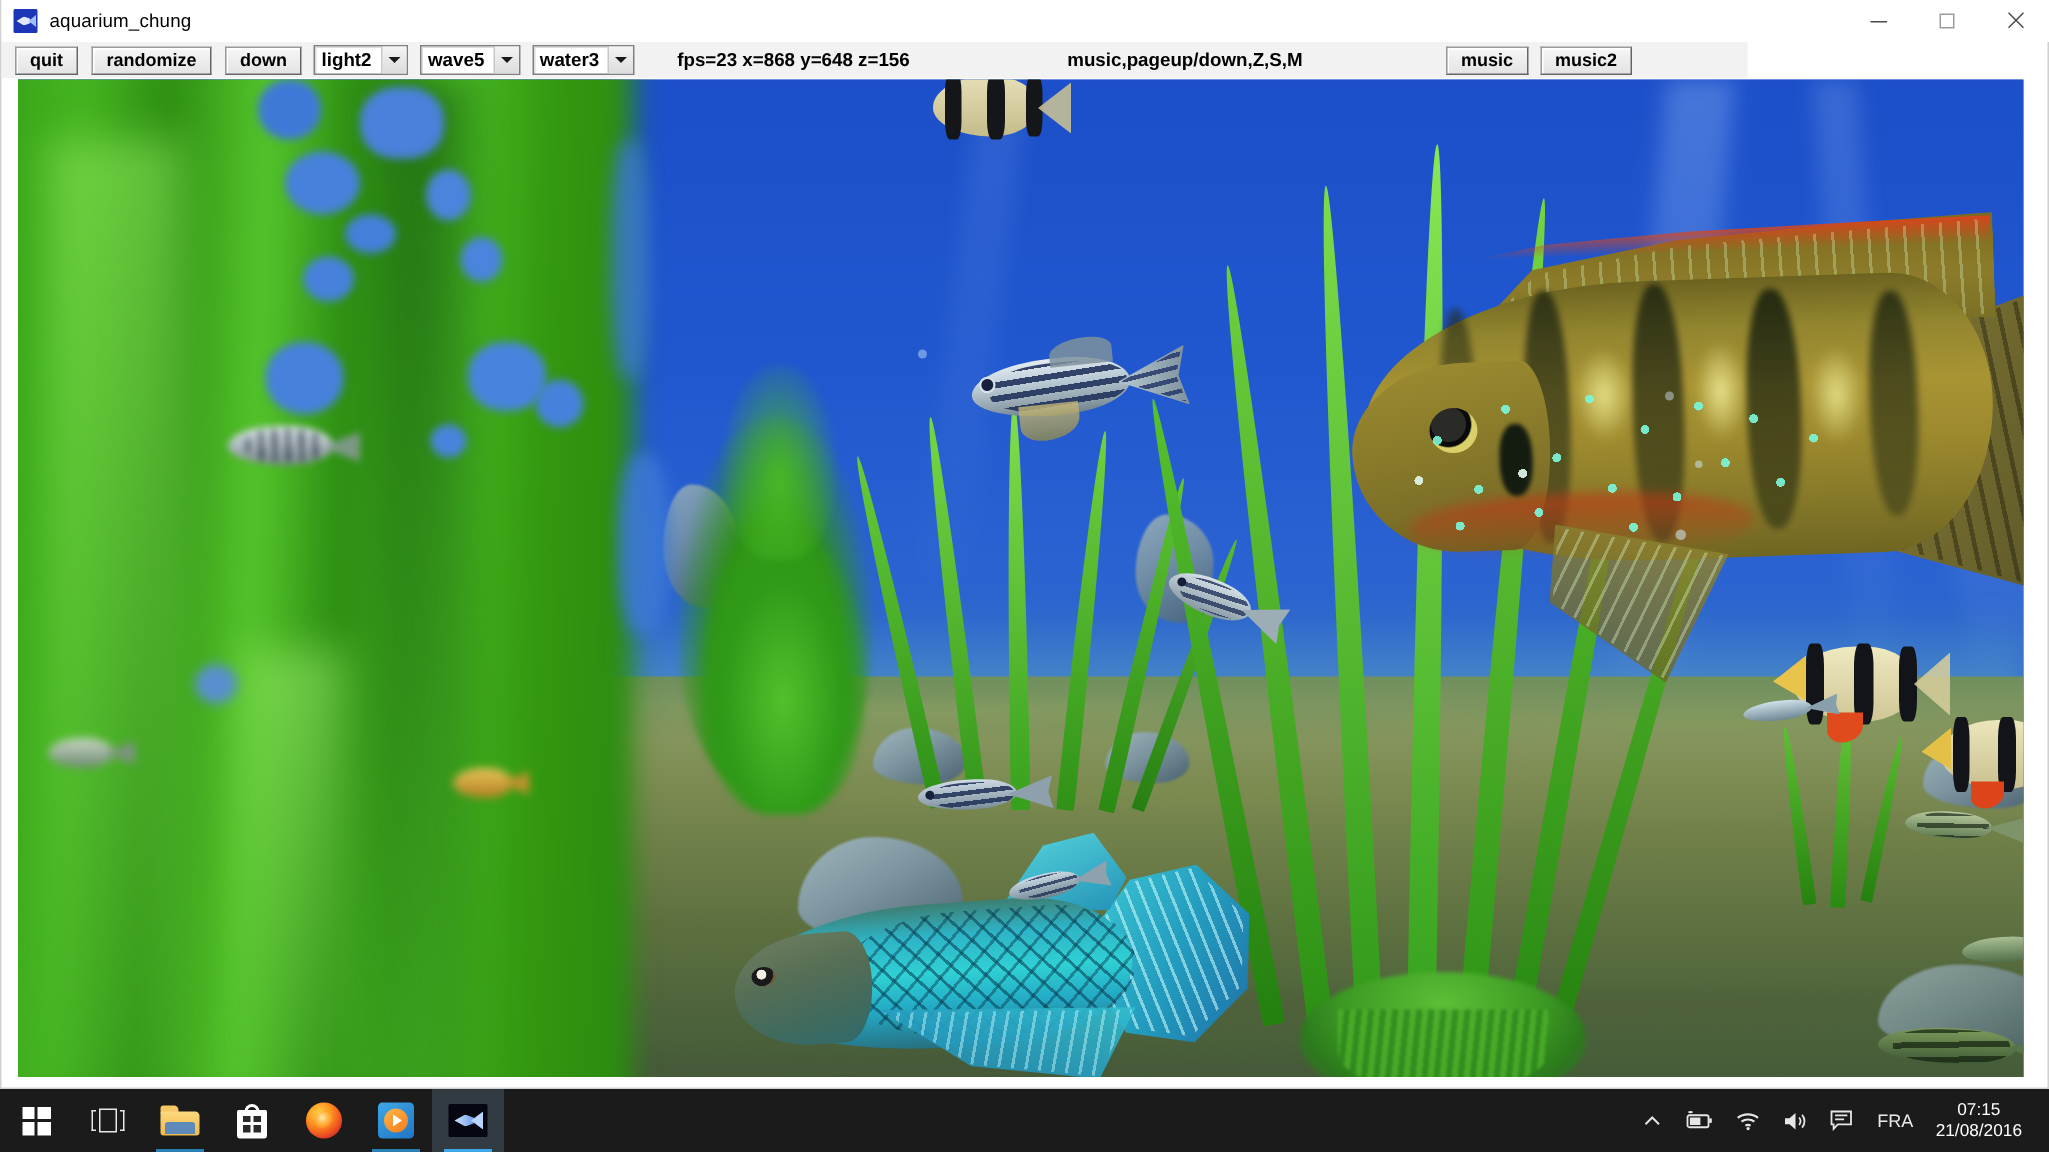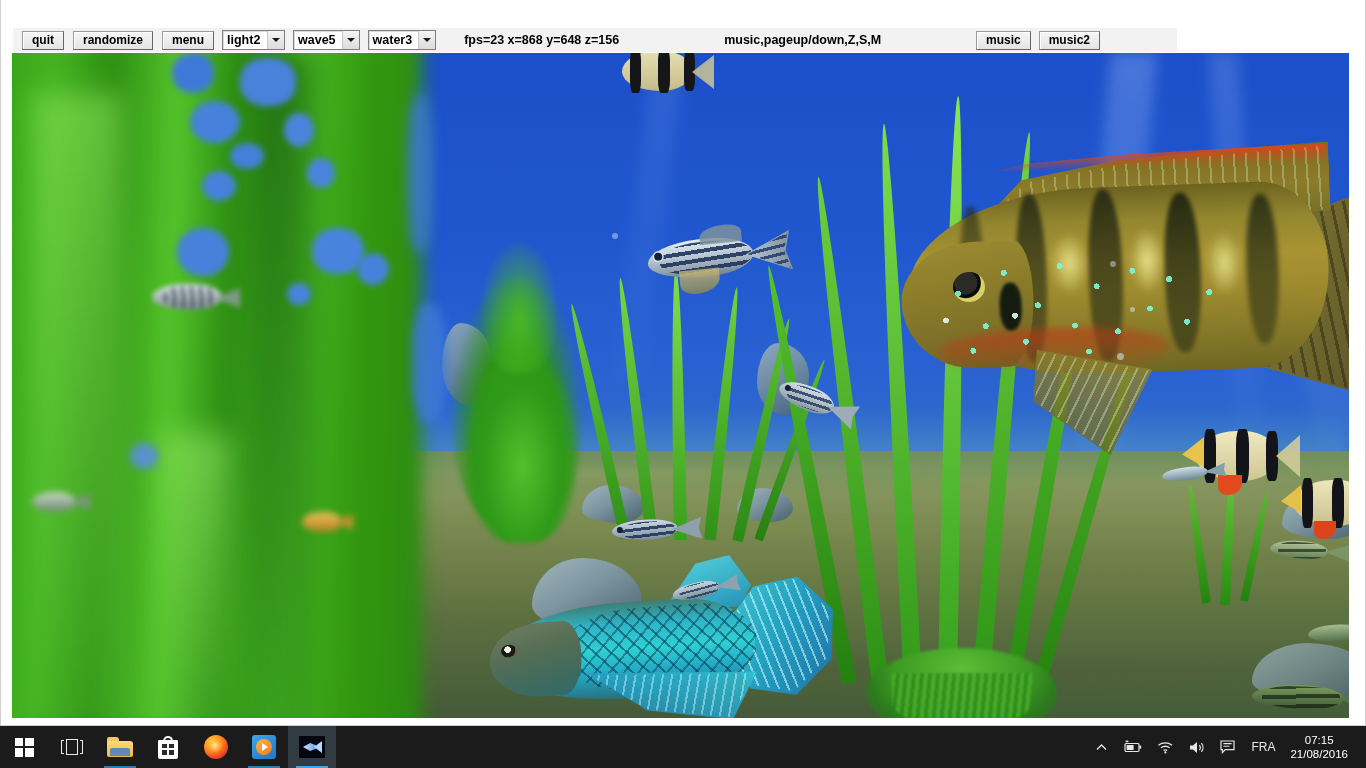--- a/index.html
+++ b/index.html
@@ -27,21 +27,21 @@
     position:relative; }
   .gl-min { width:11px; height:1px; background:#4a4a4a; }
   .gl-max { width:10px; height:10px; border:1px solid #9b9b9b; }
   .gl-close { width:12px; height:12px; position:relative; }
   .gl-close::before,.gl-close::after { content:""; position:absolute; left:-1px; top:5px;
     width:14px; height:1px; background:#4a4a4a; }
   .gl-close::before { transform:rotate(45deg); }
   .gl-close::after { transform:rotate(-45deg); }
 
   
-  #toolbar { position:absolute; left:12px; top:28px; width:1164px; height:24px;
+  #toolbar { position:absolute; left:0; top:28px; width:1164px; height:24px;
     background:#f2f2f2; display:flex; align-items:center; }
   .tb-btn { height:19px; margin-left:9px; padding:0 9px;
     background:linear-gradient(#f6f6f6,#e4e4e4);
     border:1px solid #9a9a9a; border-right-color:#666; border-bottom-color:#666;
     box-shadow:inset 1px 1px 0 #ffffff;
     font-size:12px; font-weight:bold; color:#000; line-height:17px;
     font-family:"Liberation Sans", sans-serif; cursor:pointer; white-space:nowrap; }
 
   .tb-select { height:20px; margin-left:8px; display:flex; align-items:stretch;
     background:#ffffff; border:1px solid #7f7f7f;
@@ -160,25 +160,40 @@
   #clock { height:26px; display:flex; flex-direction:column; align-items:center;
     justify-content:center; padding:0 12px 0 6px; cursor:pointer; }
   #clock div { font-size:11.5px; color:#ffffff; line-height:14px; }
   #notif-bar { width:6px; height:42px; }
 </style>
 </head>
 <body>
 
 <div id="window">
 
+  <div id="titlebar">
+    <div id="app-icon"></div>
+    <div id="title-text">aquarium_chung</div>
+    <div id="win-controls">
+      <div class="wbtn" id="btn-min">
+        <span class="gl-min"></span>
+      </div>
+      <div class="wbtn" id="btn-max">
+        <span class="gl-max"></span>
+      </div>
+      <div class="wbtn" id="btn-close">
+        <span class="gl-close"></span>
+      </div>
+    </div>
+  </div>
 
   <div id="toolbar">
     <button class="tb-btn">quit</button>
     <button class="tb-btn">randomize</button>
-    <button class="tb-btn">menu</button>
+    <button class="tb-btn">down</button>
 
     <div class="tb-select">
       <span class="sv">light2</span>
       <span class="sarrow"></span>
     </div>
     <div class="tb-select">
       <span class="sv">wave5</span>
       <span class="sarrow"></span>
     </div>
     <div class="tb-select">

